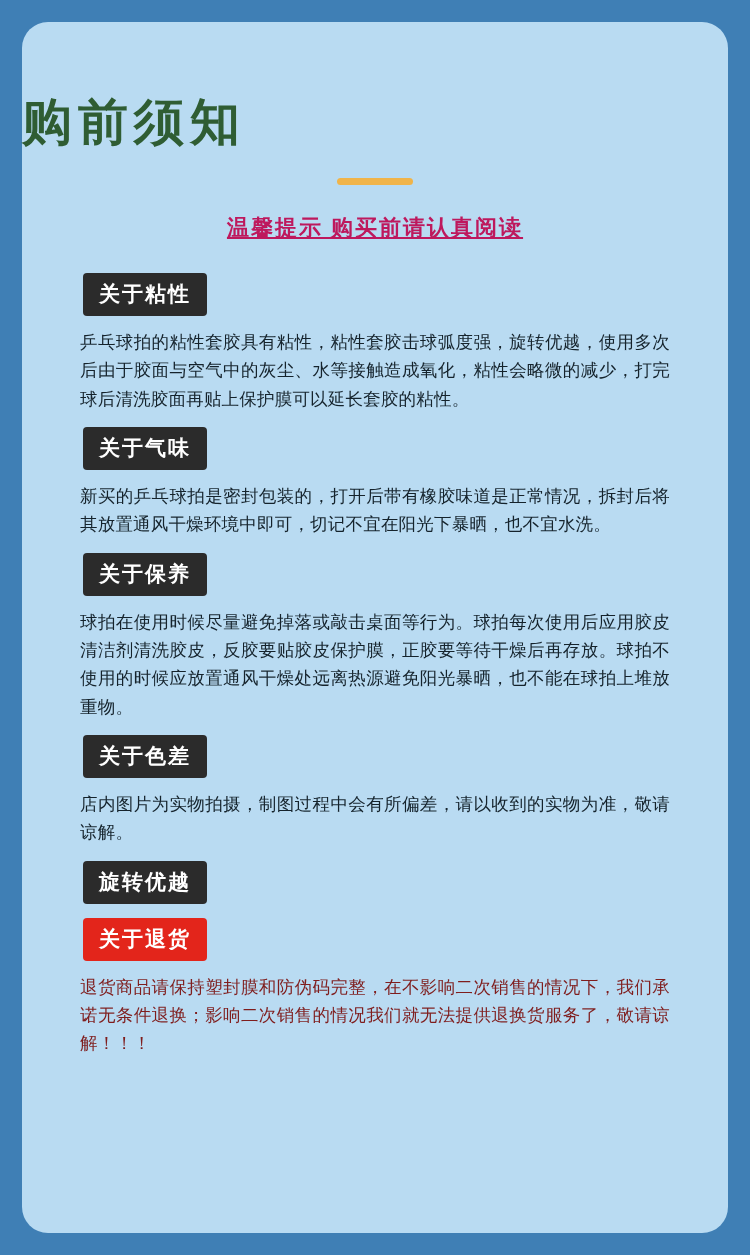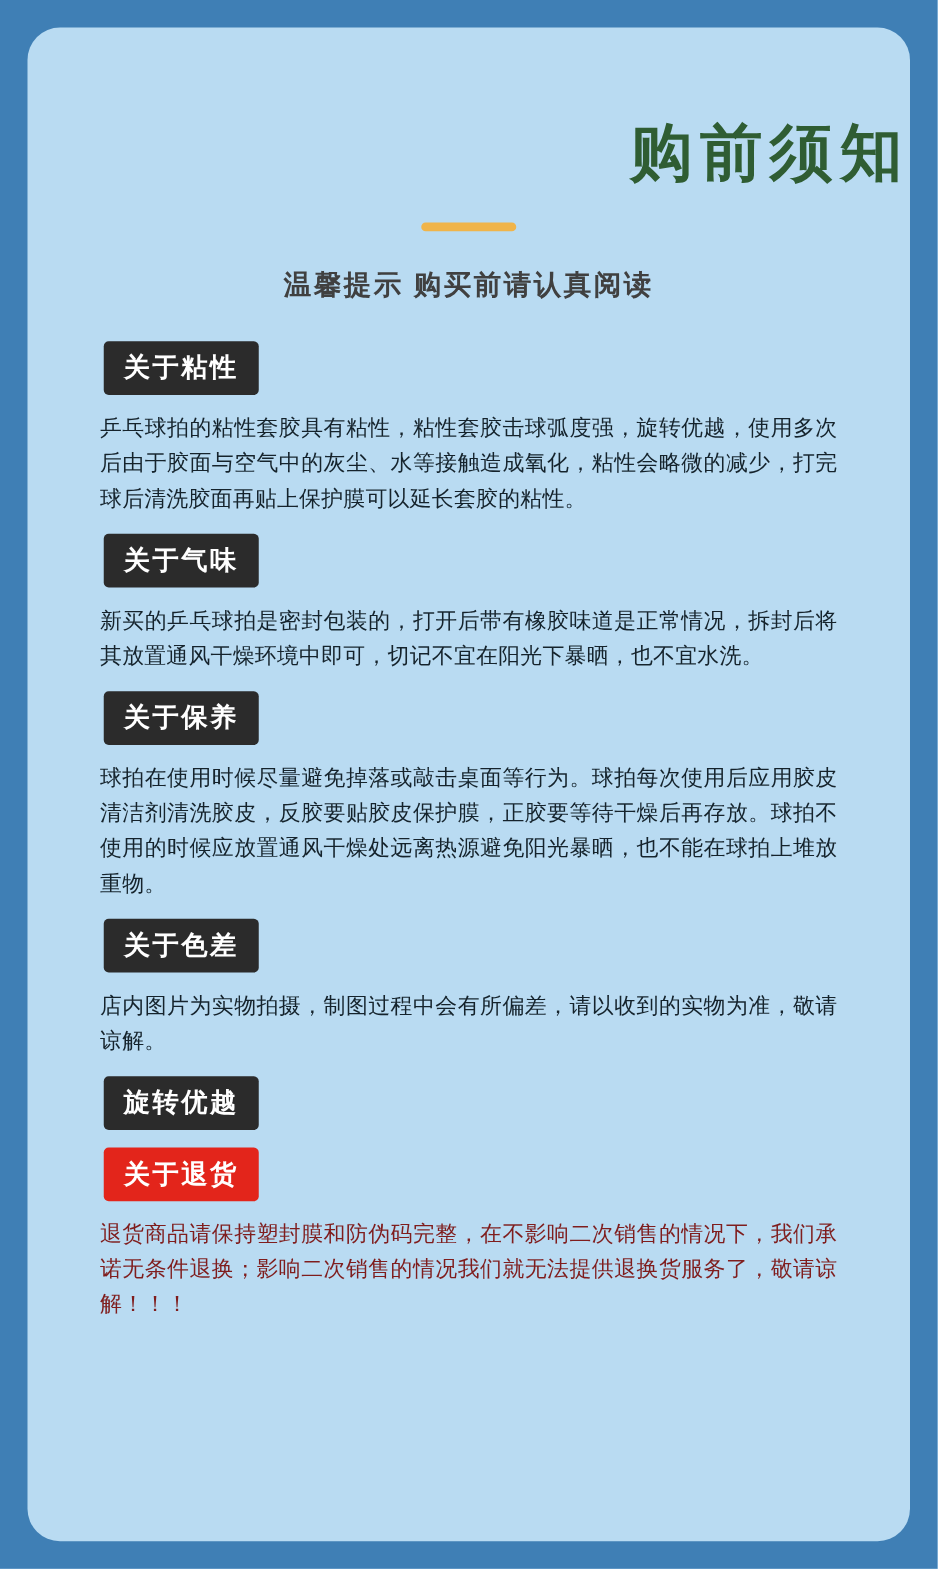--- a/index.html
+++ b/index.html
@@ -18,42 +18,43 @@
     left: 22px;
     top: 22px;
     width: 706px;
     height: 1211px;
     background: #b9dbf2;
     border-radius: 26px;
     box-sizing: border-box;
     padding: 0;
   }
   .title {
-    text-align: right;
+    text-align: left;
     color: #2f5d33;
     font-size: 50px;
     font-weight: bold;
     letter-spacing: 6px;
     padding-top: 70px;
     line-height: 1.2;
   }
   .divider {
     width: 76px;
     height: 7px;
     background: #f0b44a;
     border-radius: 4px;
     margin: 26px auto 0 auto;
   }
   .subtitle {
     text-align: center;
-    color: #404040;
+    color: #be185d;
     font-size: 22px;
     font-weight: bold;
     letter-spacing: 2px;
     margin-top: 28px;
+    text-decoration: underline;
   }
   .sections {
     margin-top: 30px;
     padding: 0 58px 0 58px;
   }
   .section {
     margin-bottom: 14px;
   }
   .tag {
     display: inline-block;

